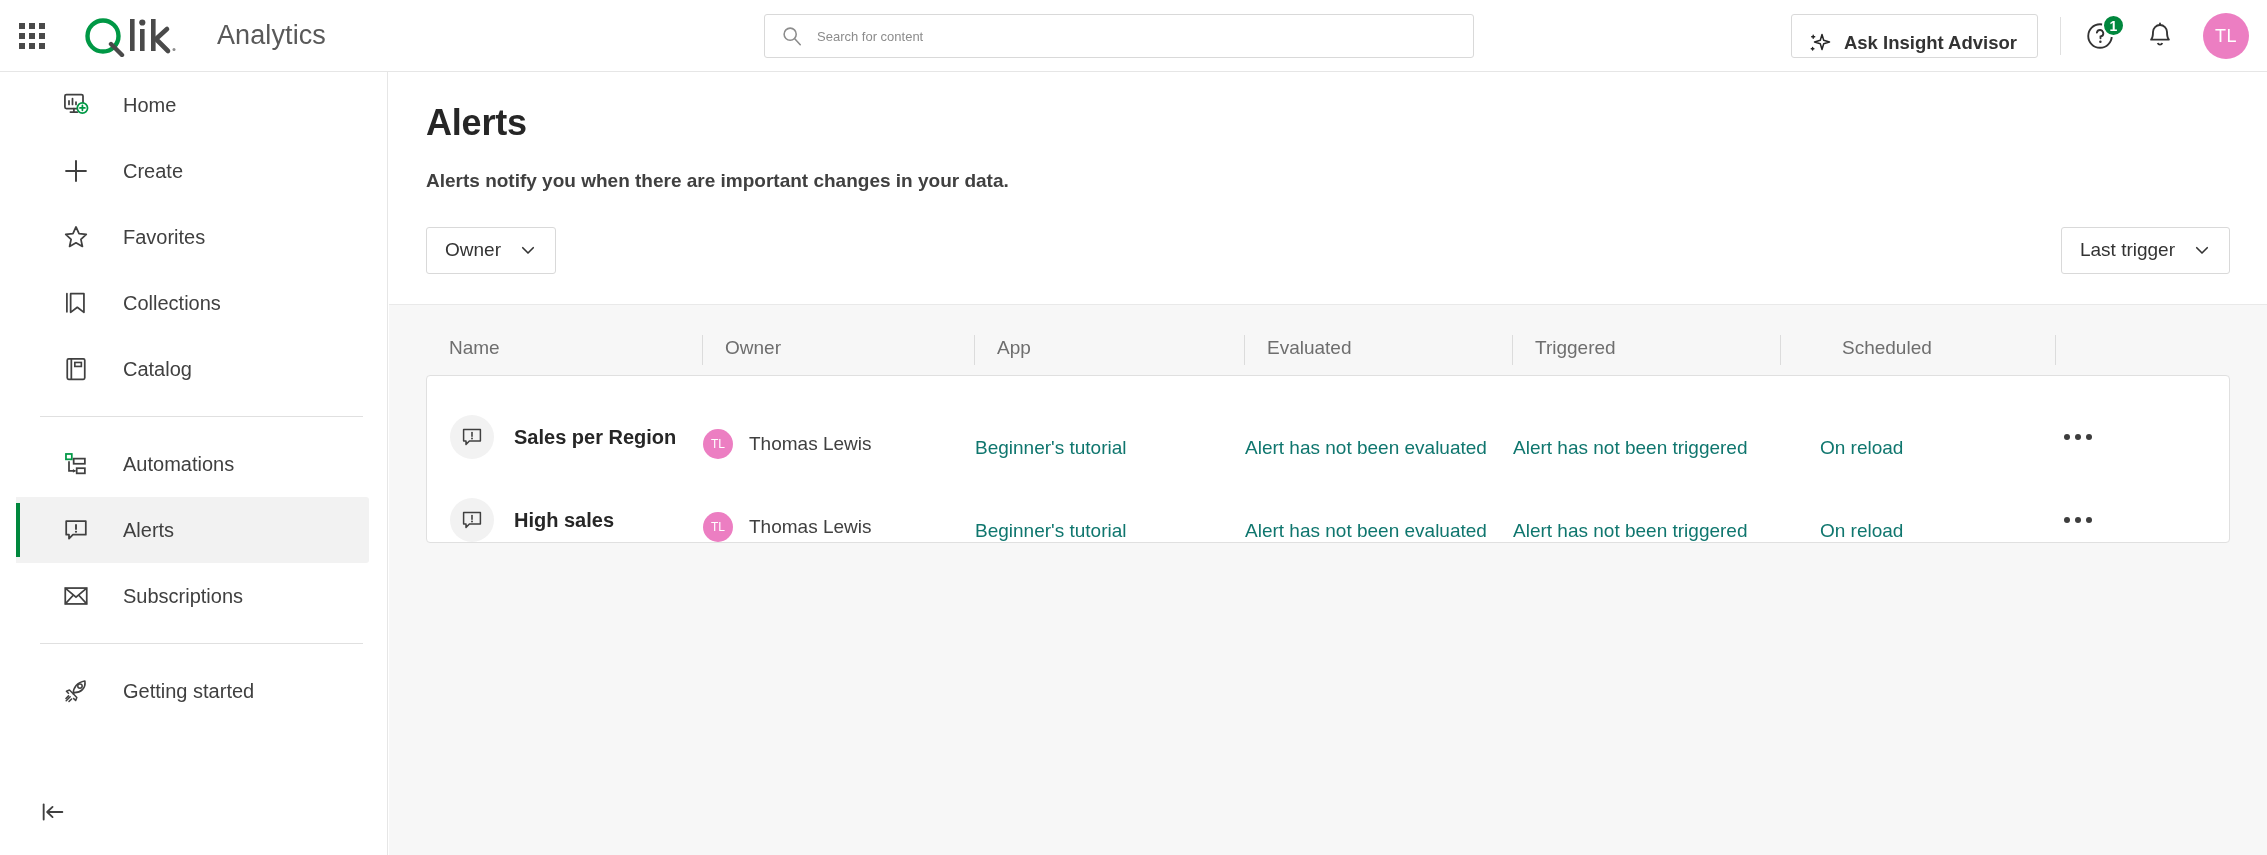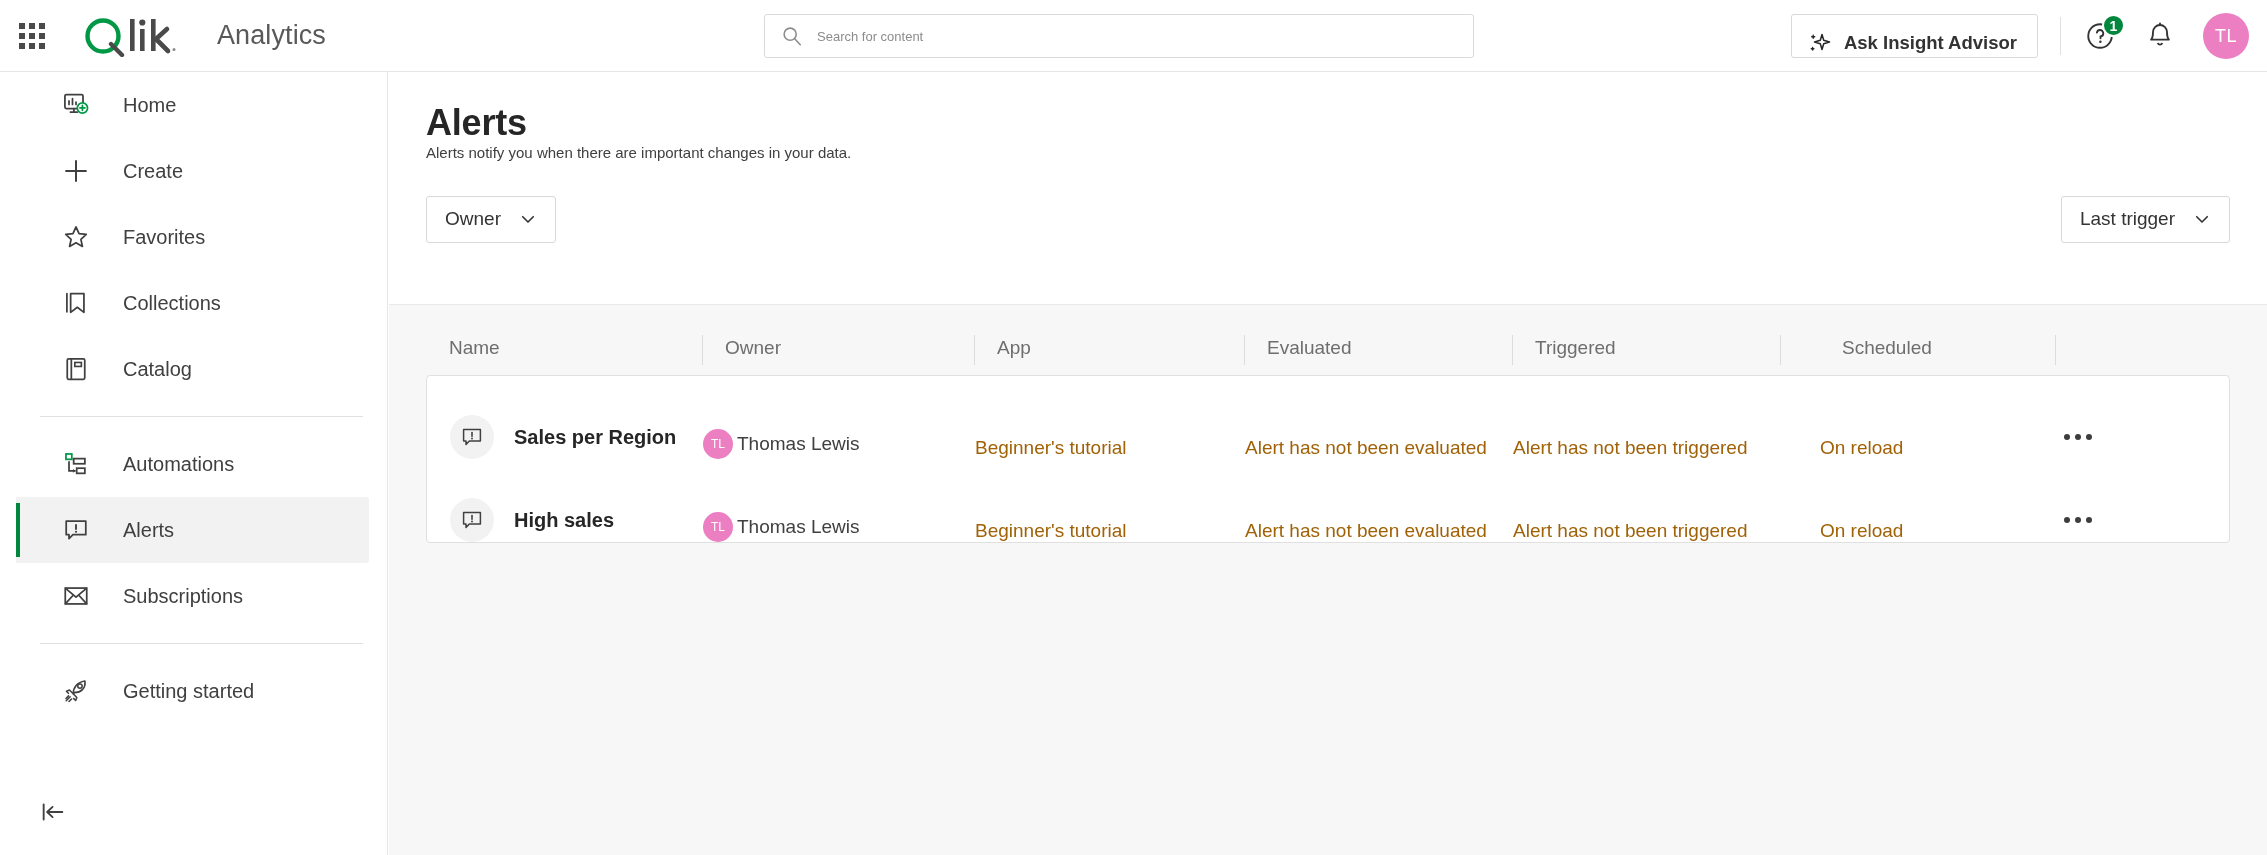--- a/index.html
+++ b/index.html
@@ -151,21 +151,22 @@
     position: absolute; top: 72px; left: 389px;
     width: 1878px; height: 783px;
     background: #ffffff;
   }
   .page-head { padding: 30px 0 0 37px; }
   .page-title {
     font-size: 36px; font-weight: bold; color: #262626;
     letter-spacing: -.2px;
   }
   .page-sub {
-    font-size: 15px; color: #404040;
+    margin-top: 26px;
+    font-size: 19px; color: #404040; font-weight: bold;
   }
 
   .filterbar {
     margin-top: 34px;
     height: 48px;
     padding: 0 37px;
     display: flex; align-items: center; justify-content: space-between;
   }
   .pill {
     height: 47px;
@@ -229,23 +230,23 @@
     font-size: 20px; font-weight: bold; color: #262626;
     white-space: nowrap;
   }
   .owner-avatar {
     width: 30px; height: 30px; border-radius: 50%;
     background: #ec7ec2; color: #fff;
     font-size: 12px;
     display:flex; align-items:center; justify-content:center;
     flex: 0 0 30px;
   }
-  .owner-name { margin-left: 4px; font-size: 19px; color: #404040; white-space:nowrap; }
+  .owner-name { margin-left: 16px; font-size: 19px; color: #404040; white-space:nowrap; }
   .celltext {
-    font-size: 19px; color: #a16207;
+    font-size: 19px; color: #0f766e;
     white-space: nowrap; overflow: hidden;
   }
   .kebab {
     width: 44px; height: 44px;
     display:flex; align-items:center; justify-content:center;
     gap: 5px; cursor: pointer;
   }
   .kebab i { width:6px; height:6px; border-radius:50%; background:#3d3d3d; display:block; }
 
   

